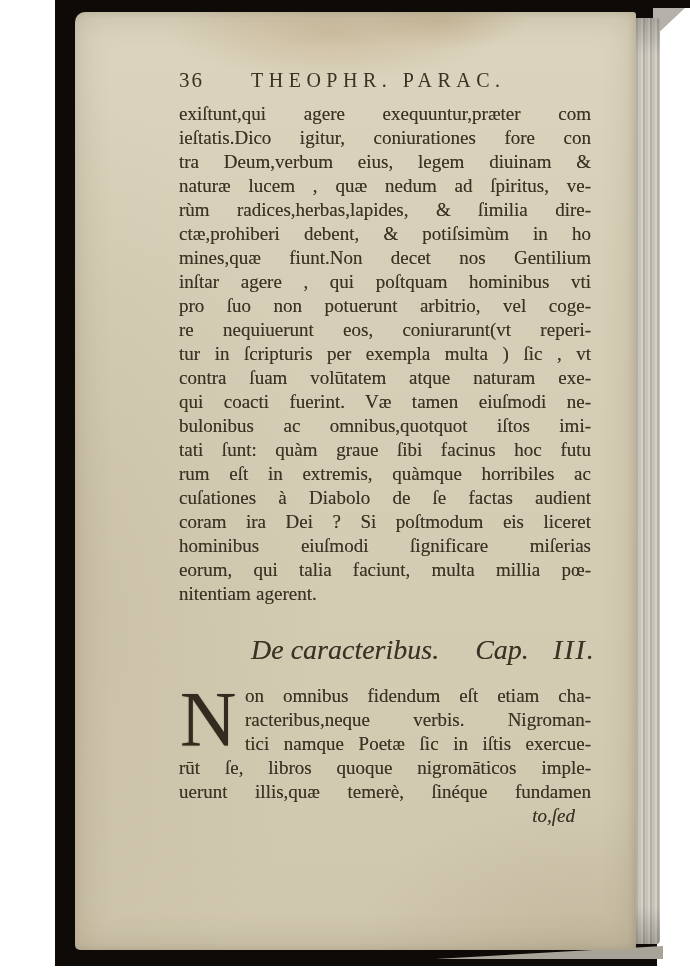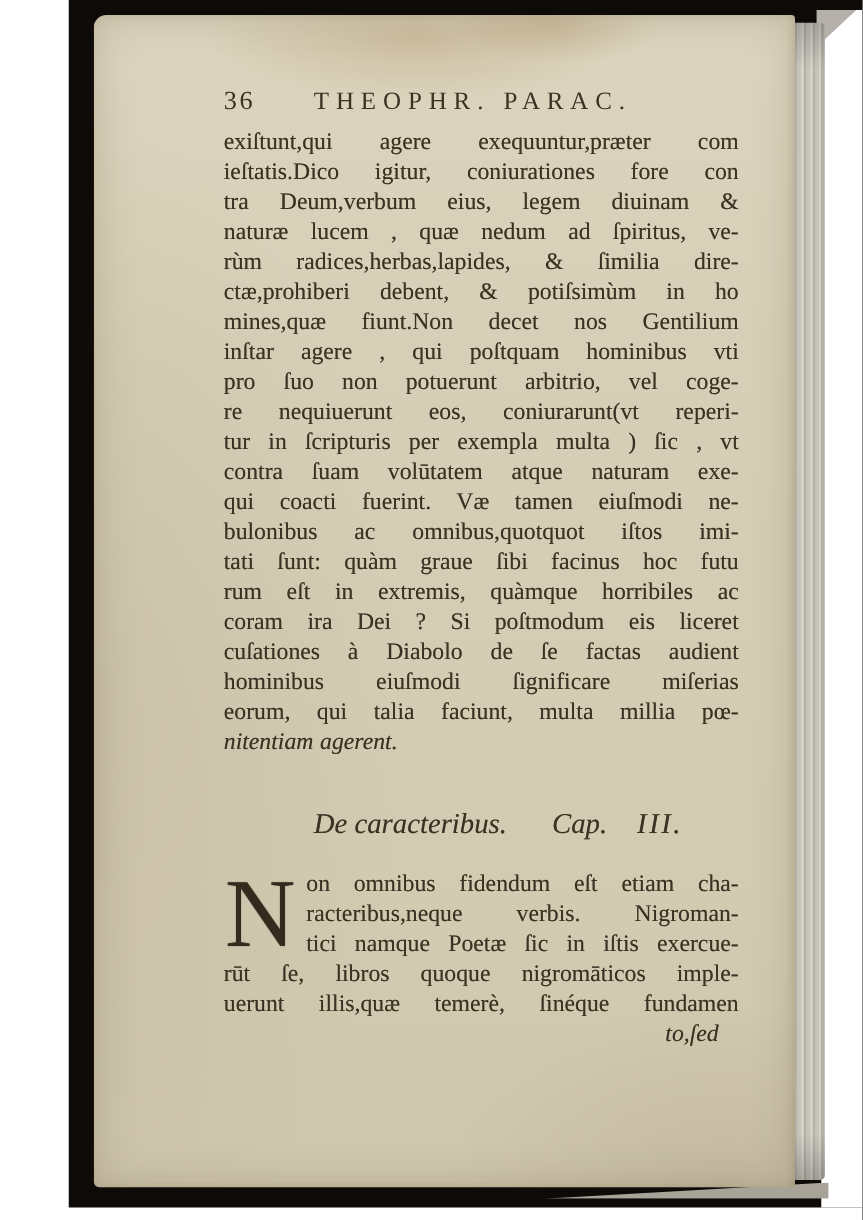--- a/index.html
+++ b/index.html
@@ -49,23 +49,23 @@
   .header{display:flex;align-items:baseline;height:24px;}
   .pagenum{width:72px;font-size:21px;letter-spacing:2px;}
   .running{flex:1;text-align:left;font-size:20px;letter-spacing:5.5px;white-space:nowrap;}
   .para1{margin-top:10px;}
   .line{
     height:24px;line-height:24px;font-size:19px;
     text-align:justify;text-align-last:justify;
     word-spacing:0.5px;overflow:visible;white-space:normal;
     text-shadow:0 0 0.5px rgba(58,50,34,0.55);
   }
-  .para1 .line:last-child{text-align-last:left;font-style:italic;}
+  .para1 .line:last-child{text-align-last:left;}
   .heading{
-    margin-top:40px;height:26px;font-style:italic;font-size:23px;
+    margin-top:28px;height:26px;font-style:italic;font-size:28px;
     display:flex;align-items:baseline;padding-left:72px;white-space:nowrap;
     text-shadow:0 0 0.5px rgba(58,50,34,0.5);
   }
   .heading .cap-label{margin-left:36px;}
   .heading .cap-number{margin-left:24px;letter-spacing:2px;}
   .para2{margin-top:24px;position:relative;}
   .para2 .line:nth-child(-n+3){padding-left:66px;}
   .dropcap{
     position:absolute;left:1px;top:4px;font-size:78px;line-height:62px;
     color:#332c1e;text-shadow:0 0 1px rgba(51,44,30,0.6);
@@ -103,22 +103,22 @@
           <div class="line">mines,quæ fiunt.Non decet nos Gentilium</div>
           <div class="line">inſtar agere , qui poſtquam hominibus vti</div>
           <div class="line">pro ſuo non potuerunt arbitrio, vel coge-</div>
           <div class="line">re nequiuerunt eos, coniurarunt(vt reperi-</div>
           <div class="line">tur in ſcripturis per exempla multa ) ſic , vt</div>
           <div class="line">contra ſuam volūtatem atque naturam exe-</div>
           <div class="line">qui coacti fuerint. Væ tamen eiuſmodi ne-</div>
           <div class="line">bulonibus ac omnibus,quotquot iſtos imi-</div>
           <div class="line">tati ſunt: quàm graue ſibi facinus hoc futu</div>
           <div class="line">rum eſt in extremis, quàmque horribiles ac</div>
+          <div class="line">cuſationes à Diabolo de ſe factas audient</div>
           <div class="line">coram ira Dei ? Si poſtmodum eis liceret</div>
-          <div class="line">cuſationes à Diabolo de ſe factas audient</div>
           <div class="line">hominibus eiuſmodi ſignificare miſerias</div>
           <div class="line">eorum, qui talia faciunt, multa millia pœ-</div>
           <div class="line">nitentiam agerent.</div>
         </div>
 
       <div class="heading">
         <span>De caracteribus.</span>
         <span class="cap-label">Cap.</span>
         <span class="cap-number">III.</span>
       </div>

